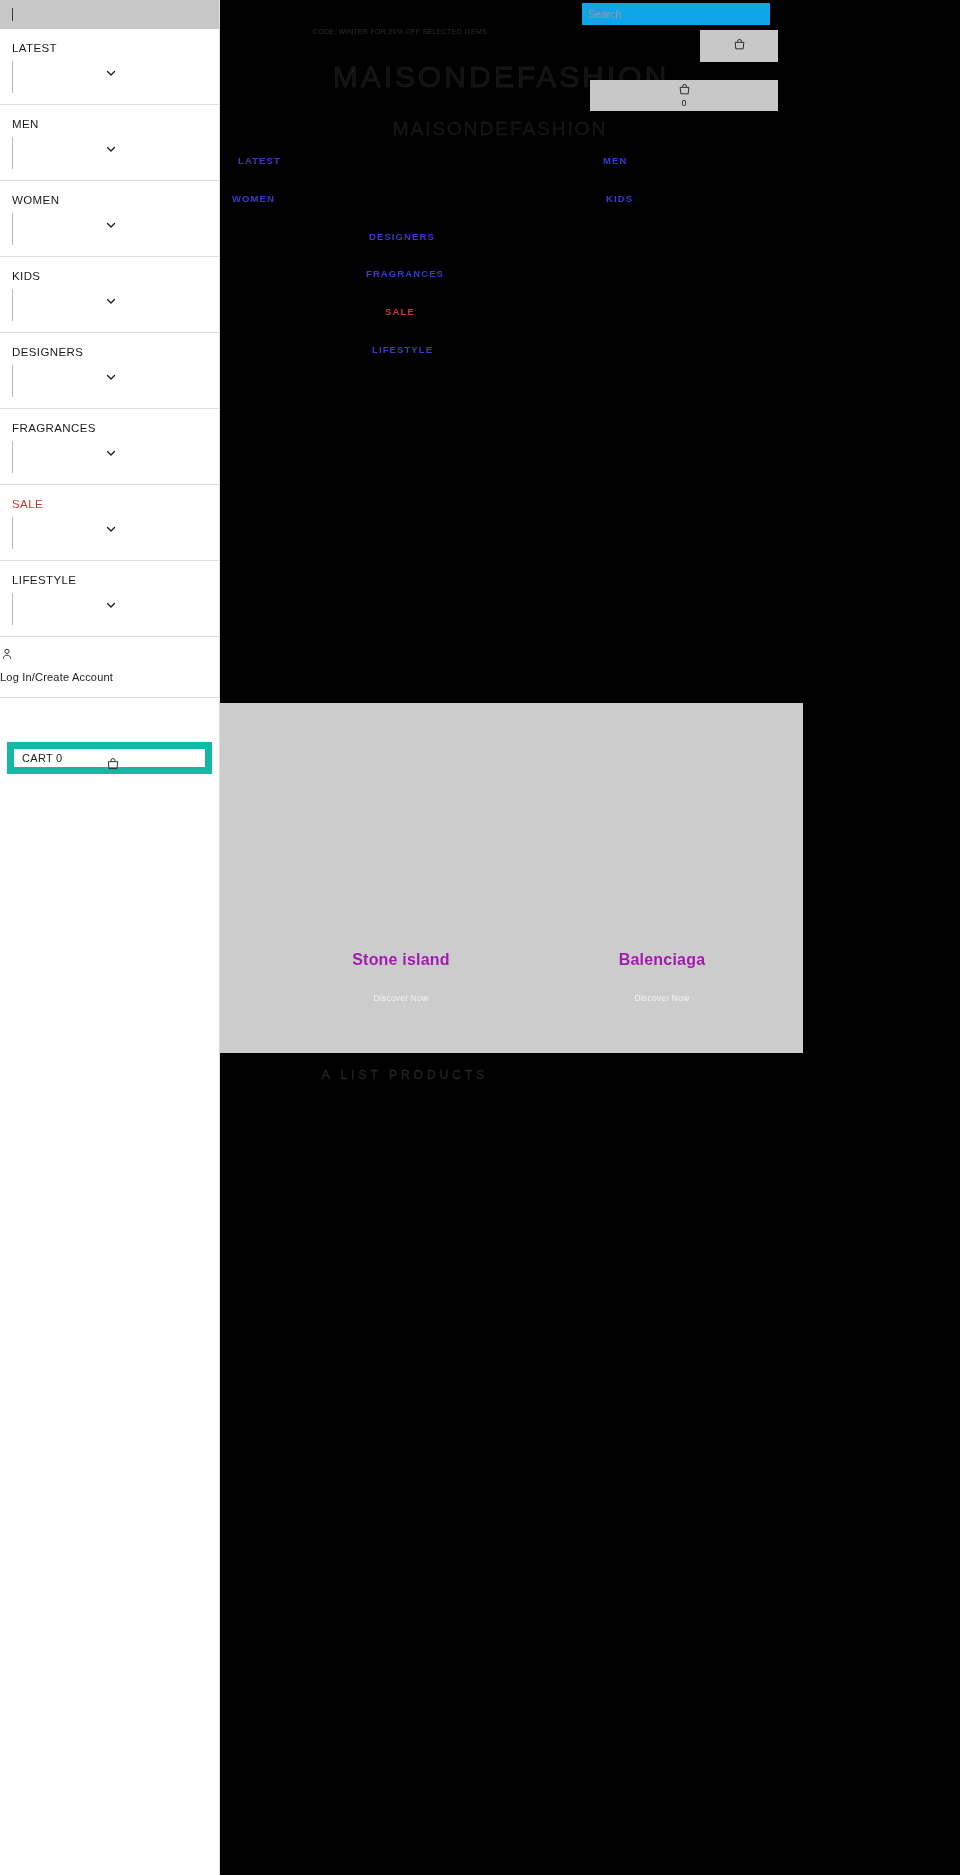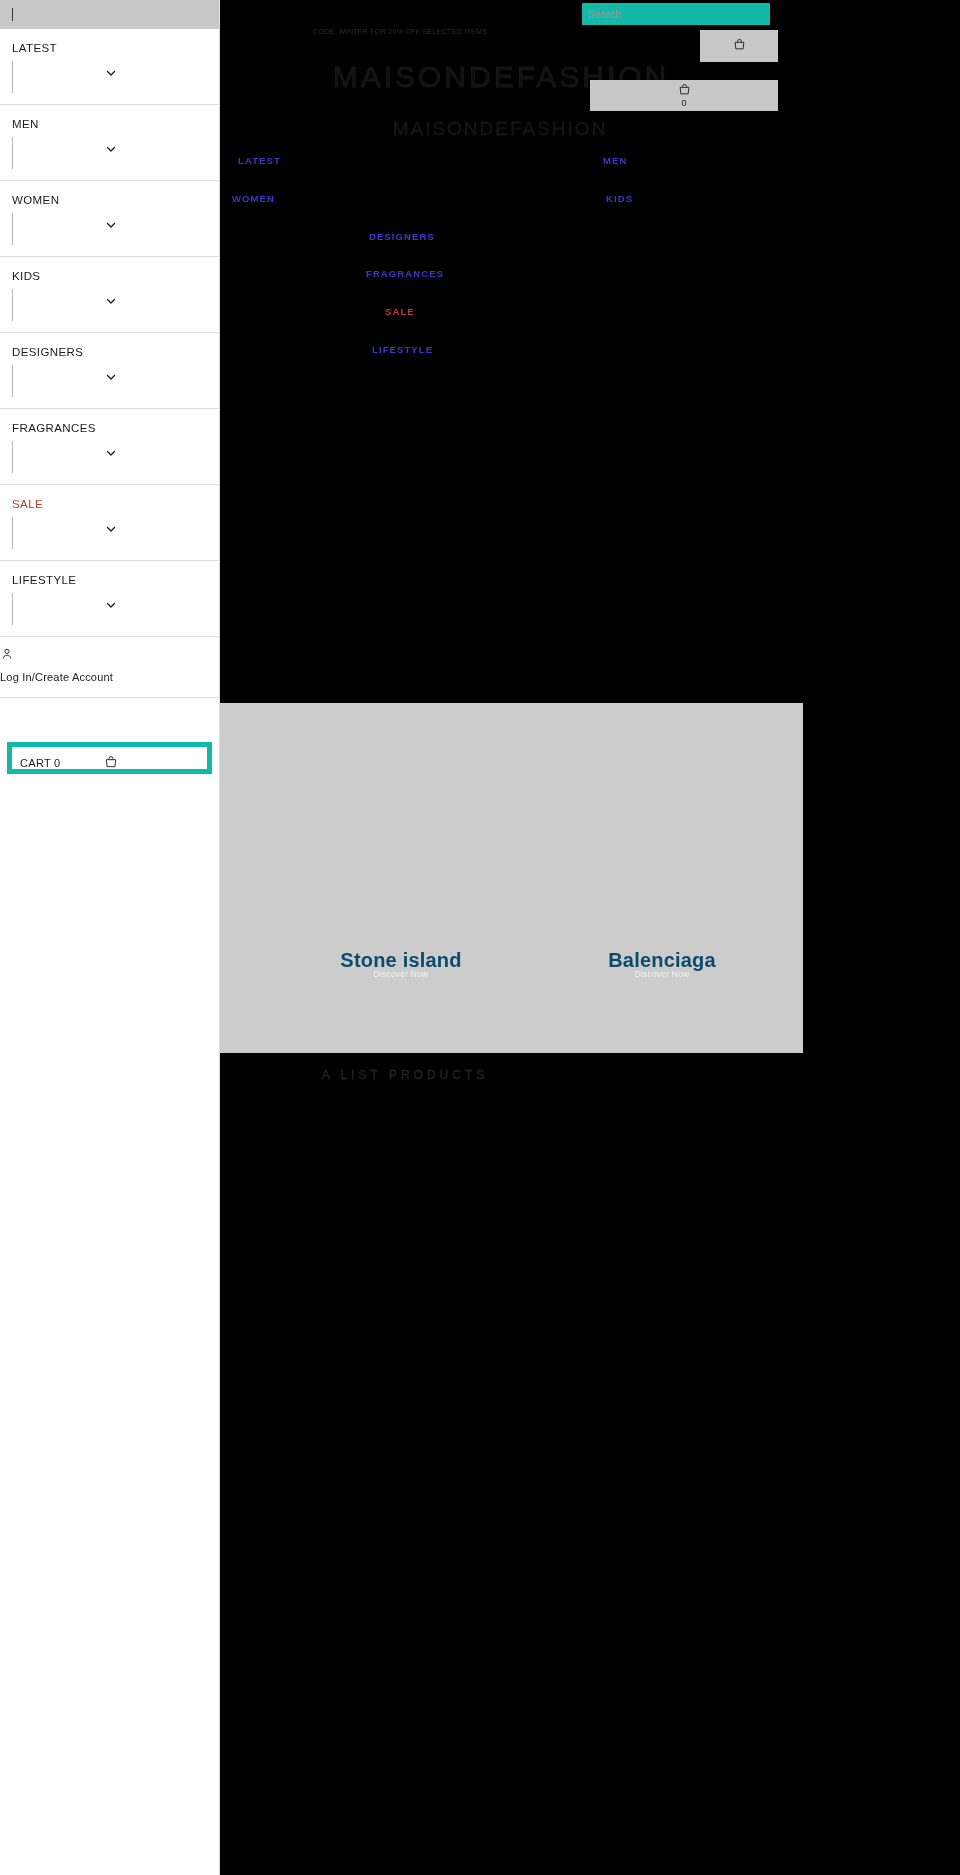--- a/index.html
+++ b/index.html
@@ -74,21 +74,21 @@
     left: 362px;
     top: 3px;
     width: 188px;
     height: 22px;
   }
   .search-input {
     width: 100%;
     height: 100%;
     border: none;
     outline: none;
-    background: #14b8a6;
+    background: #0ea5e9;
     color: #333;
     font-size: 10.5px;
     font-family: "Liberation Sans", sans-serif;
     padding: 0 6px;
   }
   .search-input::placeholder { color: #9a9a9a; }
 
   
   .cart-btn-sm {
     position: absolute;
@@ -145,30 +145,30 @@
     height: 350px;
     background: #cccccc;
   }
   .hero-cell {
     position: absolute;
     top: 248px;
     width: 200px;
     text-align: center;
   }
   .hero-title {
-    font-size: 20px;
+    font-size: 16px;
     font-weight: bold;
-    color: #0c4a6e;
+    color: #a21caf;
     letter-spacing: 0.2px;
     line-height: 18px;
   }
   .hero-cta {
     font-size: 8.5px;
     color: #f2f2f2;
-    margin-top: 0;
+    margin-top: 24px;
     letter-spacing: 0.2px;
     display: block;
     text-decoration: none;
   }
 
   
   .dark-heading {
     position: absolute;
     left: 220px;
     top: 1068px;
@@ -244,24 +244,24 @@
   .sb-account-label {
     font-size: 11px;
     color: #1b1b1b;
     letter-spacing: 0.2px;
   }
 
   .sb-gap { height: 44px; }
 
   .sb-cart {
     margin: 0 7px;
-    border: 5px solid #14b8a6;
+    border: 7px solid #14b8a6;
     height: 32px;
     display: flex;
-    align-items: flex-end;
+    align-items: center;
     position: relative;
     padding-left: 8px;
     cursor: pointer;
   }
   .sb-cart-label {
     font-size: 11px;
     color: #1b1b1b;
     letter-spacing: 0.3px;
   }
   .sb-cart-icon { position: absolute; left: 92px; top: 8px; }

